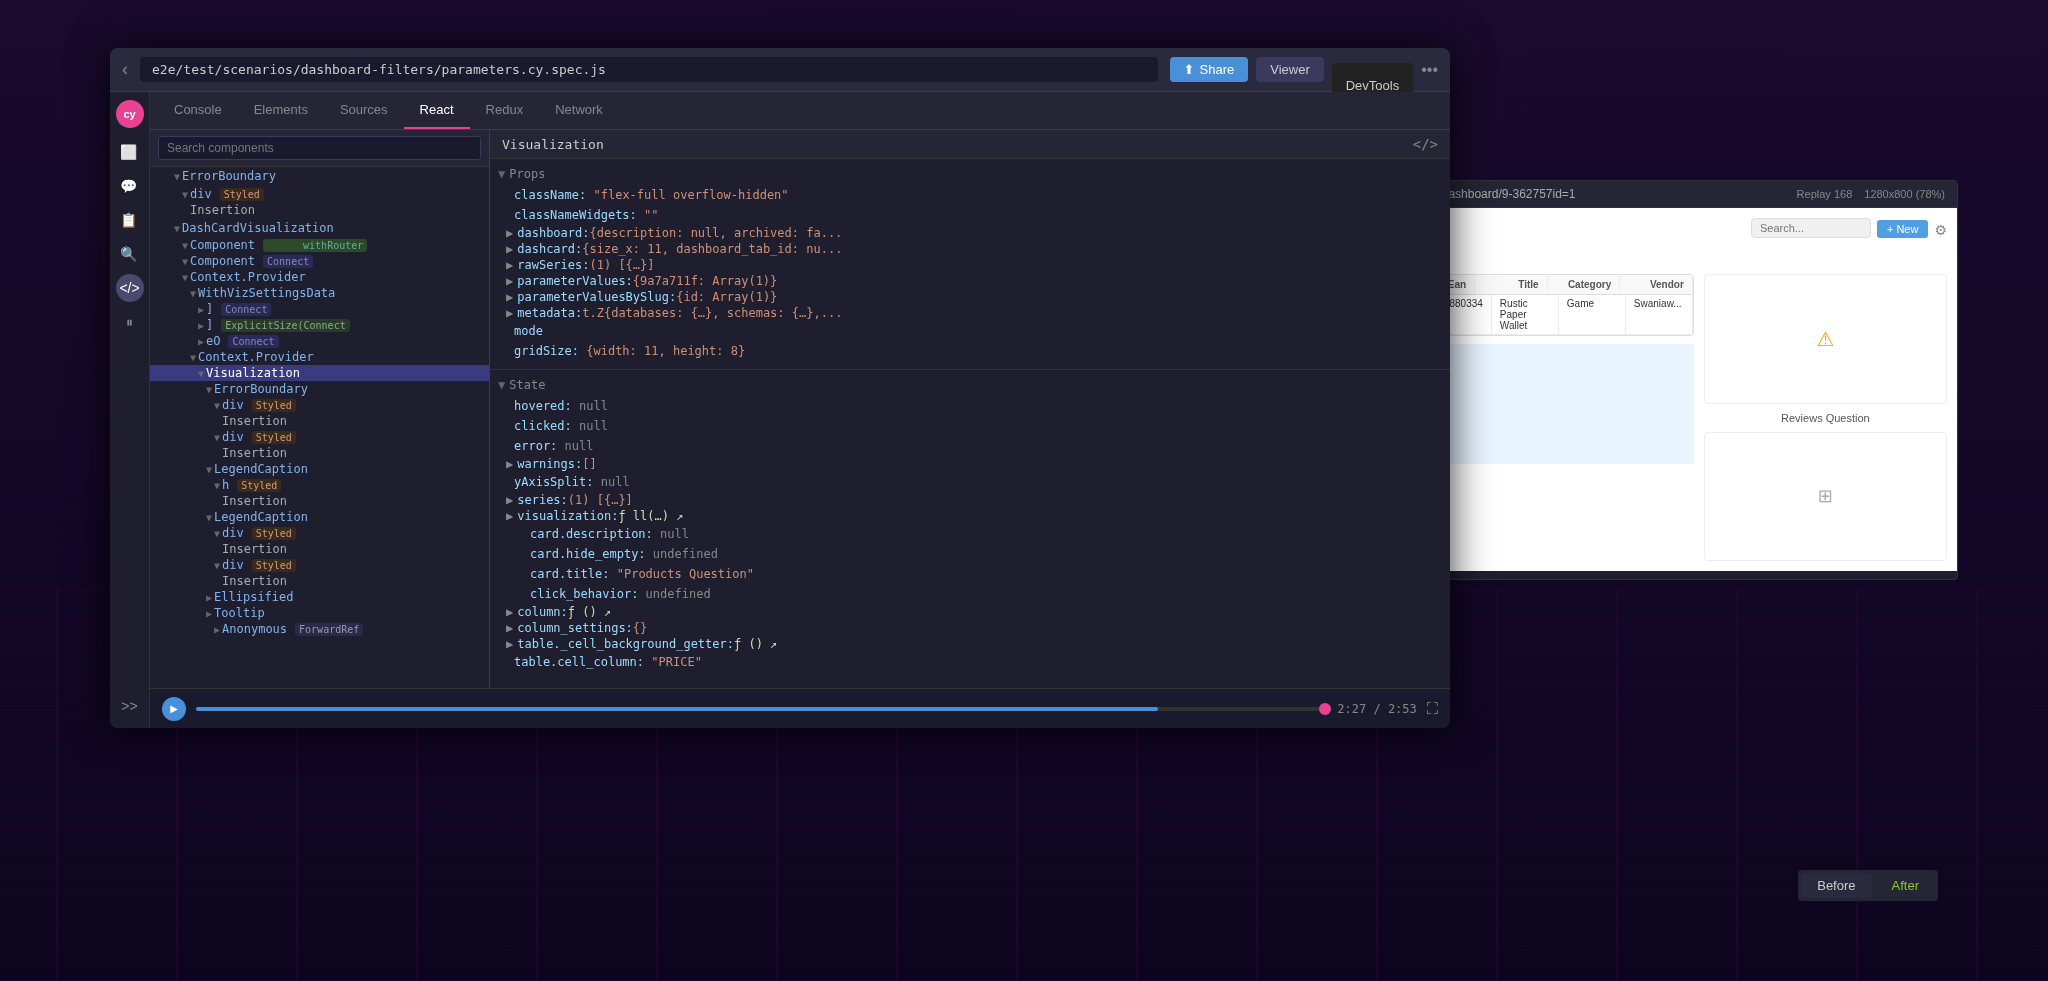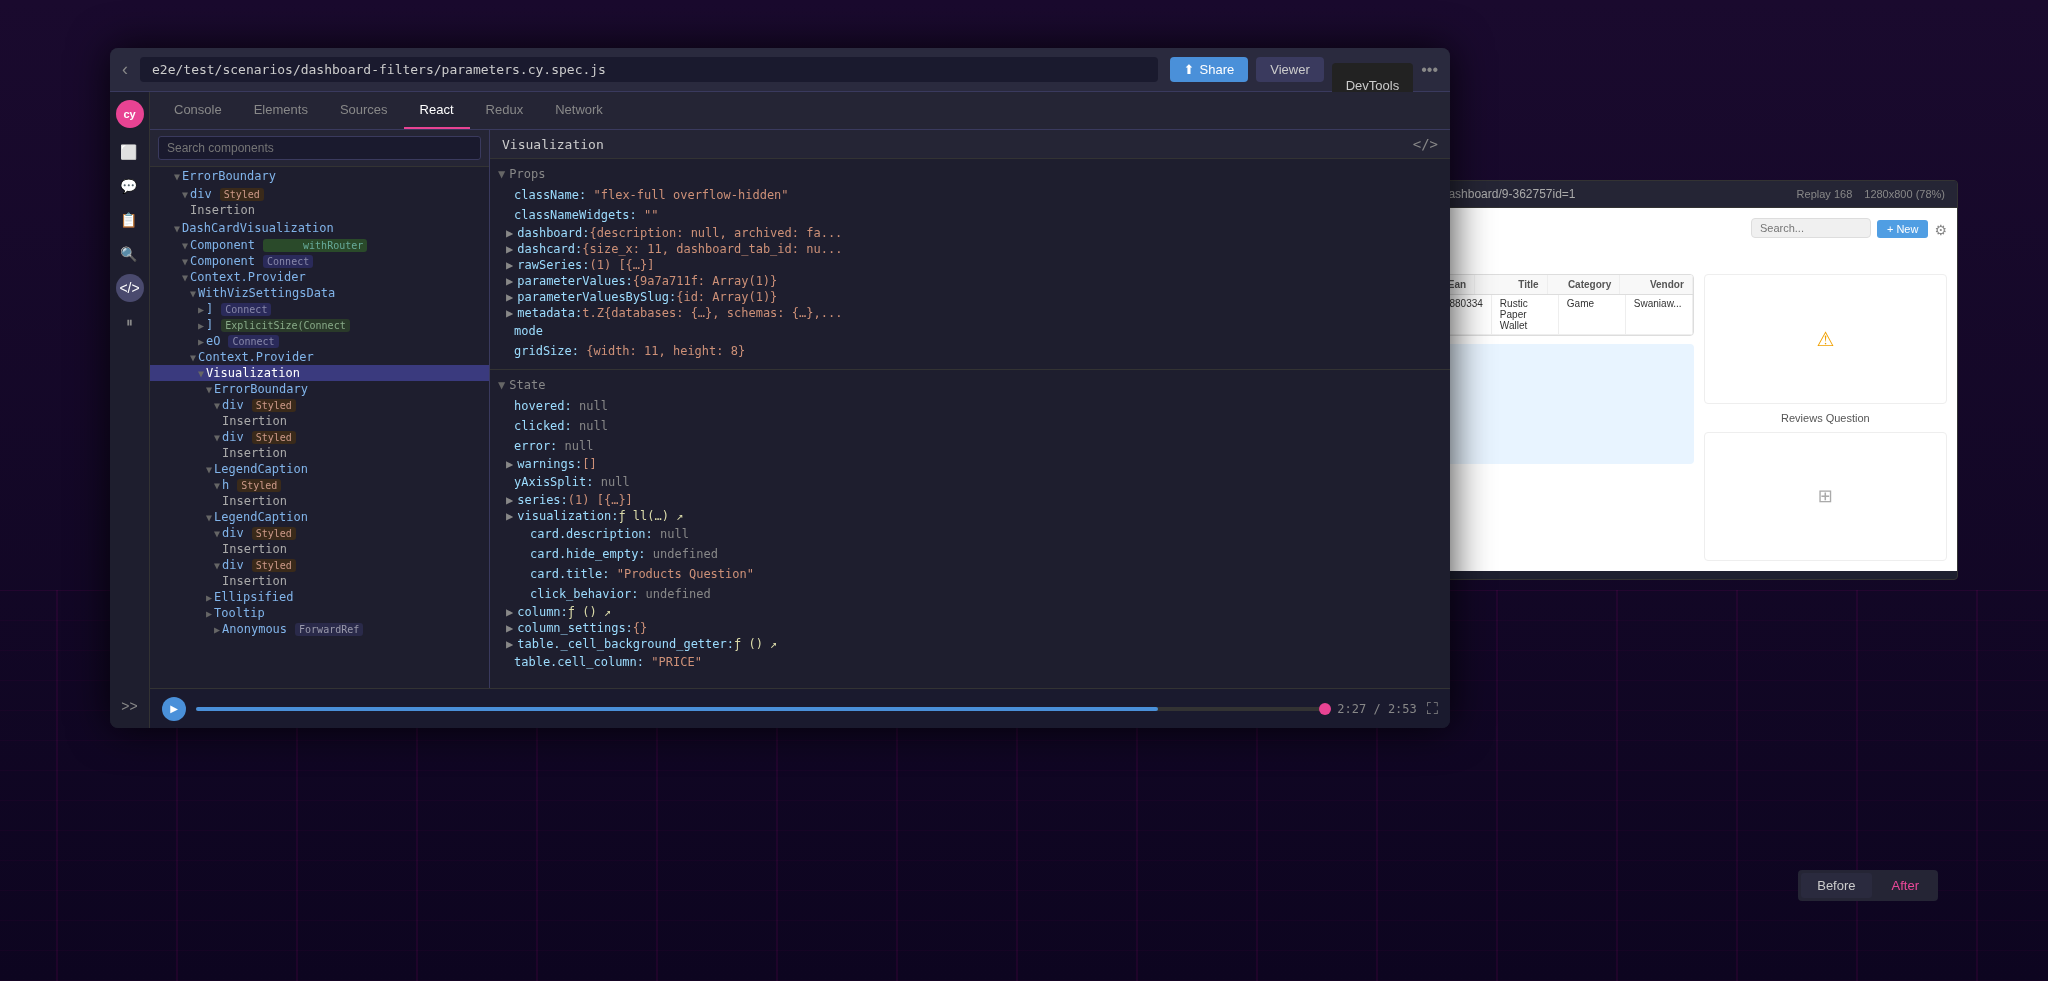--- a/index.html
+++ b/index.html
@@ -522,21 +522,21 @@
       border-radius: 3px;
       font-size: 13px;
       cursor: pointer;
     }
     .ba-btn.active {
       background: #2a2a3e;
       color: #ccc;
     }
     .ba-btn.inactive {
       background: transparent;
-      color: #ec4899;
+      color: #84cc16;
     }
   </style>
 </head>
 <body>
 
 <div class="bg-grid"></div>
 
 <div class="browser-window">
 
   <div class="top-bar">

